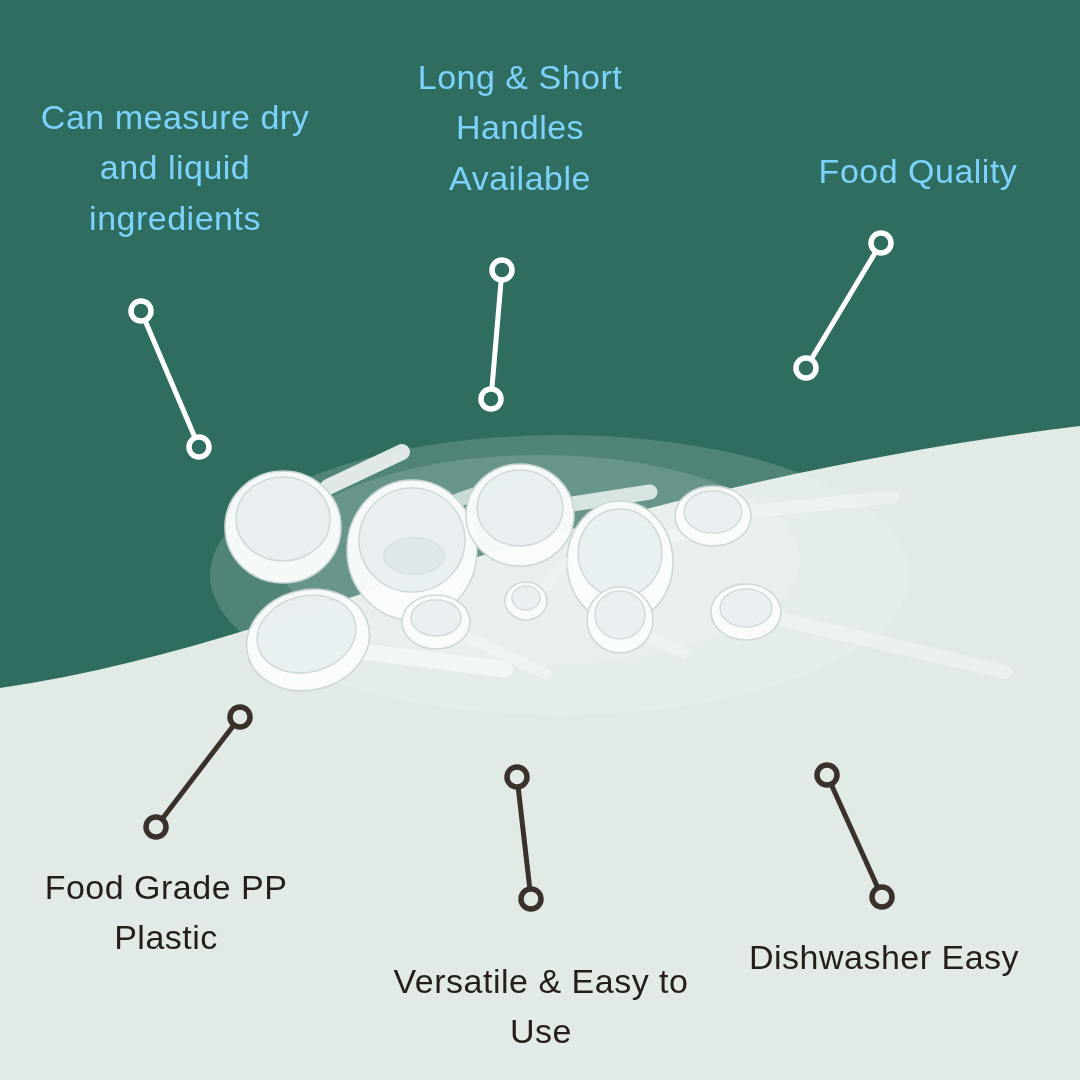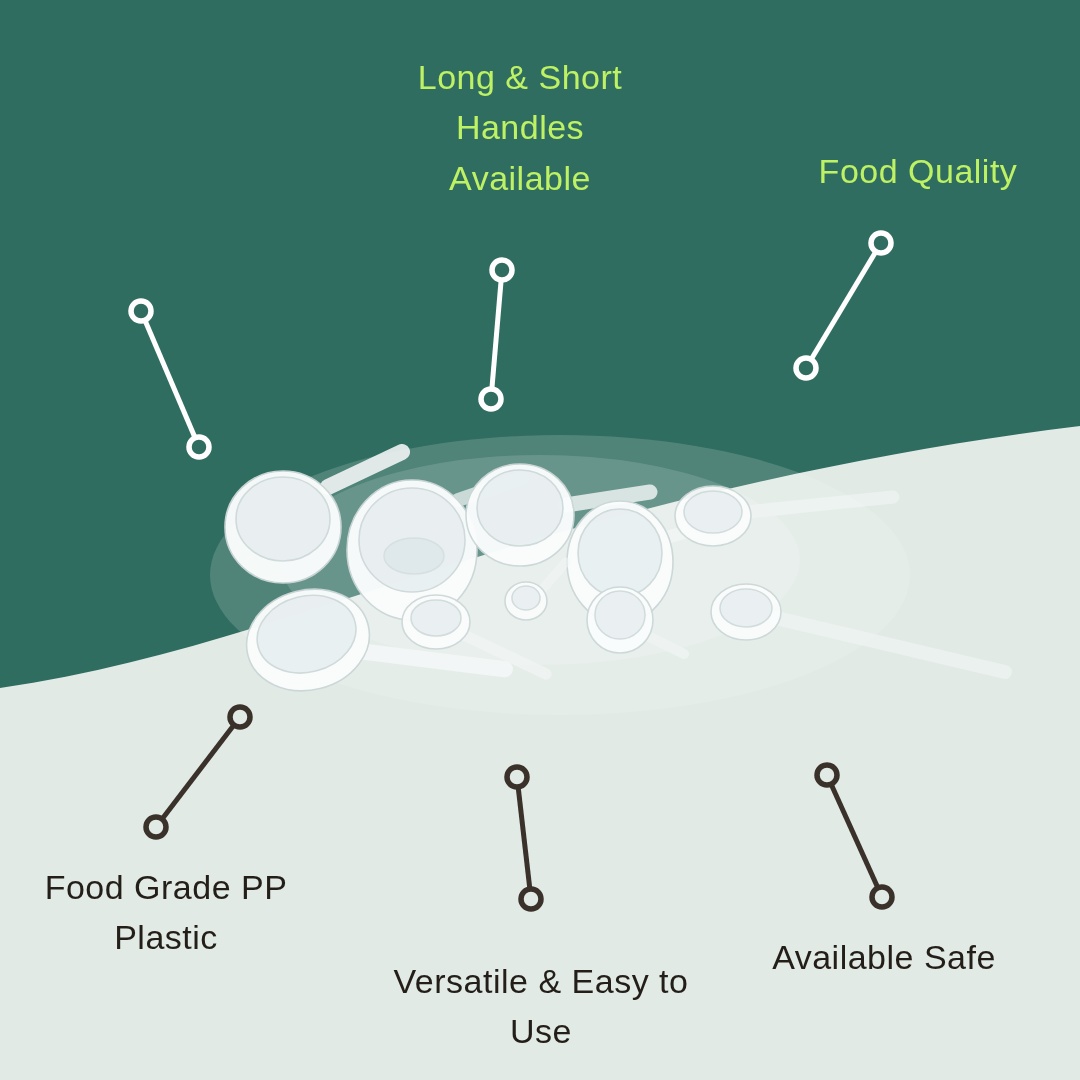--- a/index.html
+++ b/index.html
@@ -13,21 +13,21 @@
   .decor-svg{position:absolute;inset:0;display:block;}
   .callout{
     position:absolute;
     text-align:center;
     white-space:pre-line;
     font-size:34px;
     line-height:1.48;
     letter-spacing:.5px;
     font-weight:400;
   }
-  .callout.on-teal{color:#bef264;}
+  .callout.on-teal{color:#7dd3fc;}
   .callout.on-light{color:#241e19;}
   .co-measure   {left:8px;   top:92px;  width:334px;}
   .co-handles   {left:368px; top:52px;  width:304px;}
   .co-quality   {left:760px; top:146px; width:316px;}
   .co-foodgrade {left:8px;   top:862px; width:316px;}
   .co-versatile {left:358px; top:956px; width:366px;}
   .co-dishwasher{left:706px; top:932px; width:356px;}
 </style>
 </head>
 <body>
@@ -135,27 +135,30 @@
       <circle cx="517" cy="777" r="10" fill="#e1eae5" stroke="#3a312a" stroke-width="5.5"></circle>
       <circle cx="531" cy="899" r="10" fill="#e1eae5" stroke="#3a312a" stroke-width="5.5"></circle>
     </g>
     <g>
       <line x1="827" y1="775" x2="882" y2="897" stroke="#3a312a" stroke-width="5"></line>
       <circle cx="827" cy="775" r="10" fill="#e1eae5" stroke="#3a312a" stroke-width="5.5"></circle>
       <circle cx="882" cy="897" r="10" fill="#e1eae5" stroke="#3a312a" stroke-width="5.5"></circle>
     </g>
   </svg>
 
+  <div class="callout on-teal co-measure">Can measure dry
+and liquid
+ingredients</div>
 
   <div class="callout on-teal co-handles">Long &amp; Short
 Handles
 Available</div>
 
   <div class="callout on-teal co-quality">Food Quality</div>
 
   <div class="callout on-light co-versatile">Versatile &amp; Easy to
 Use</div>
 
   <div class="callout on-light co-foodgrade">Food Grade PP
 Plastic</div>
 
-  <div class="callout on-light co-dishwasher">Available Safe</div>
+  <div class="callout on-light co-dishwasher">Dishwasher Easy</div>
 </div>
 
 </body></html>

